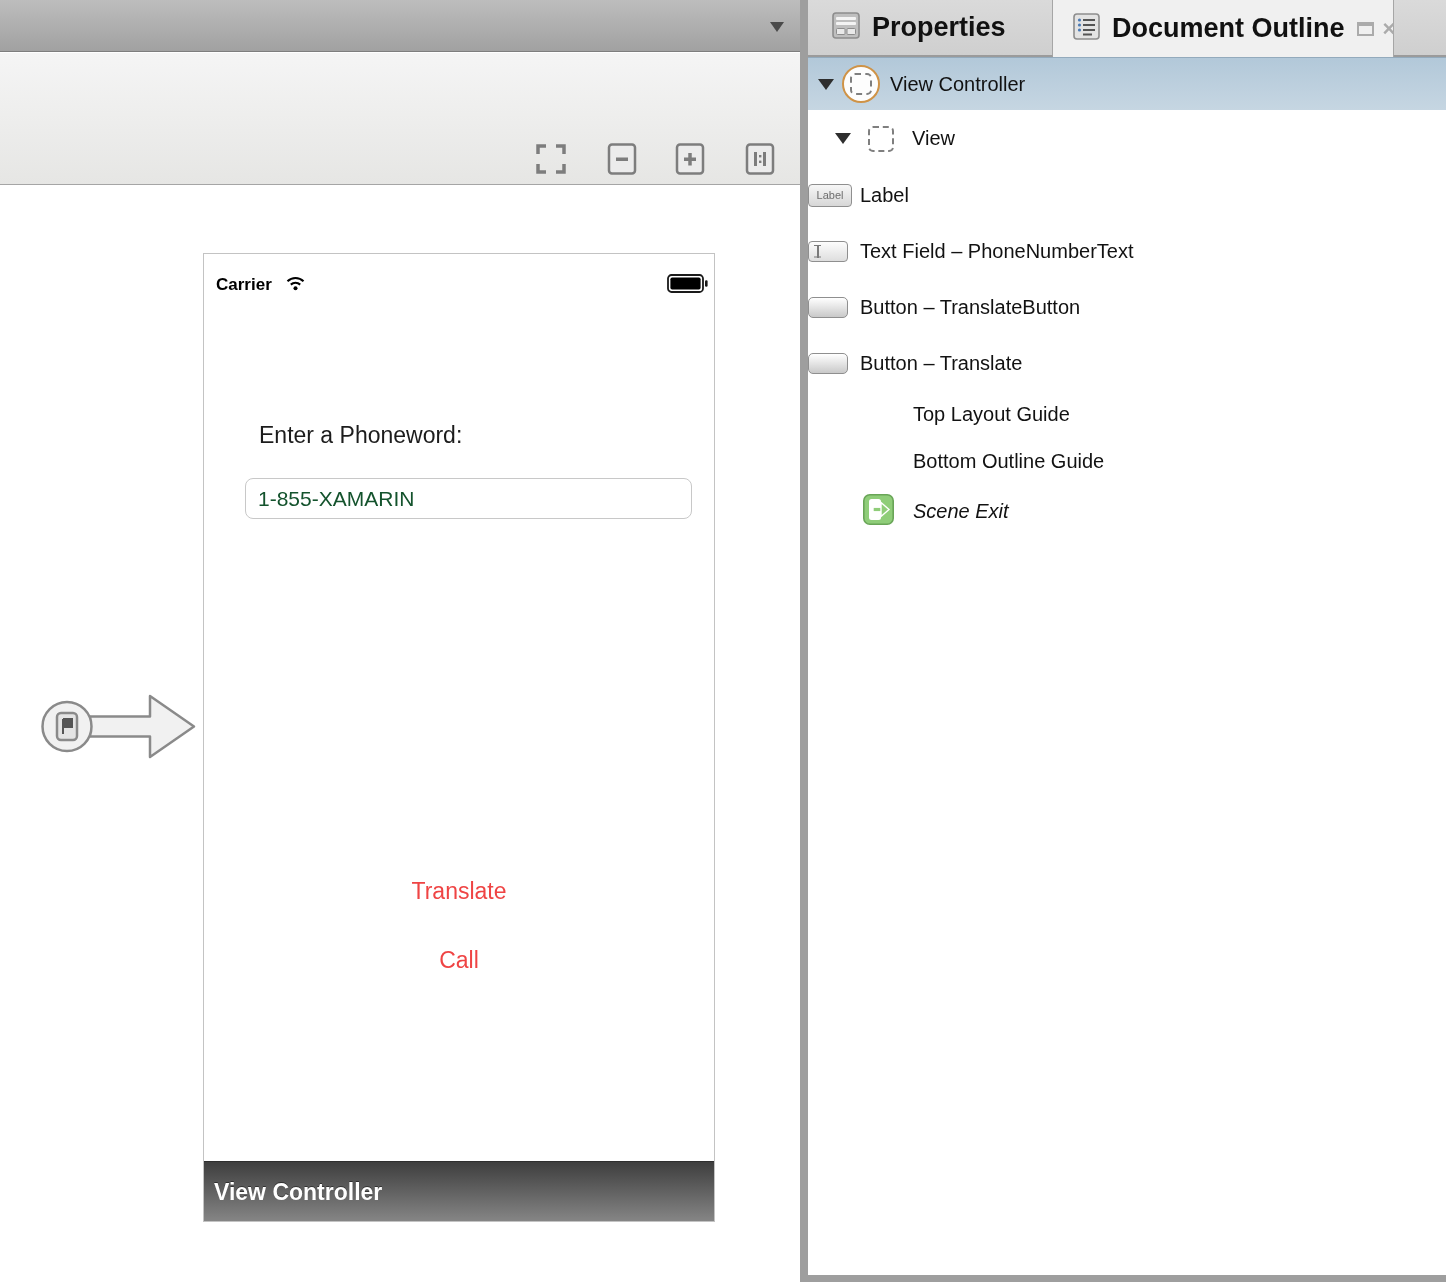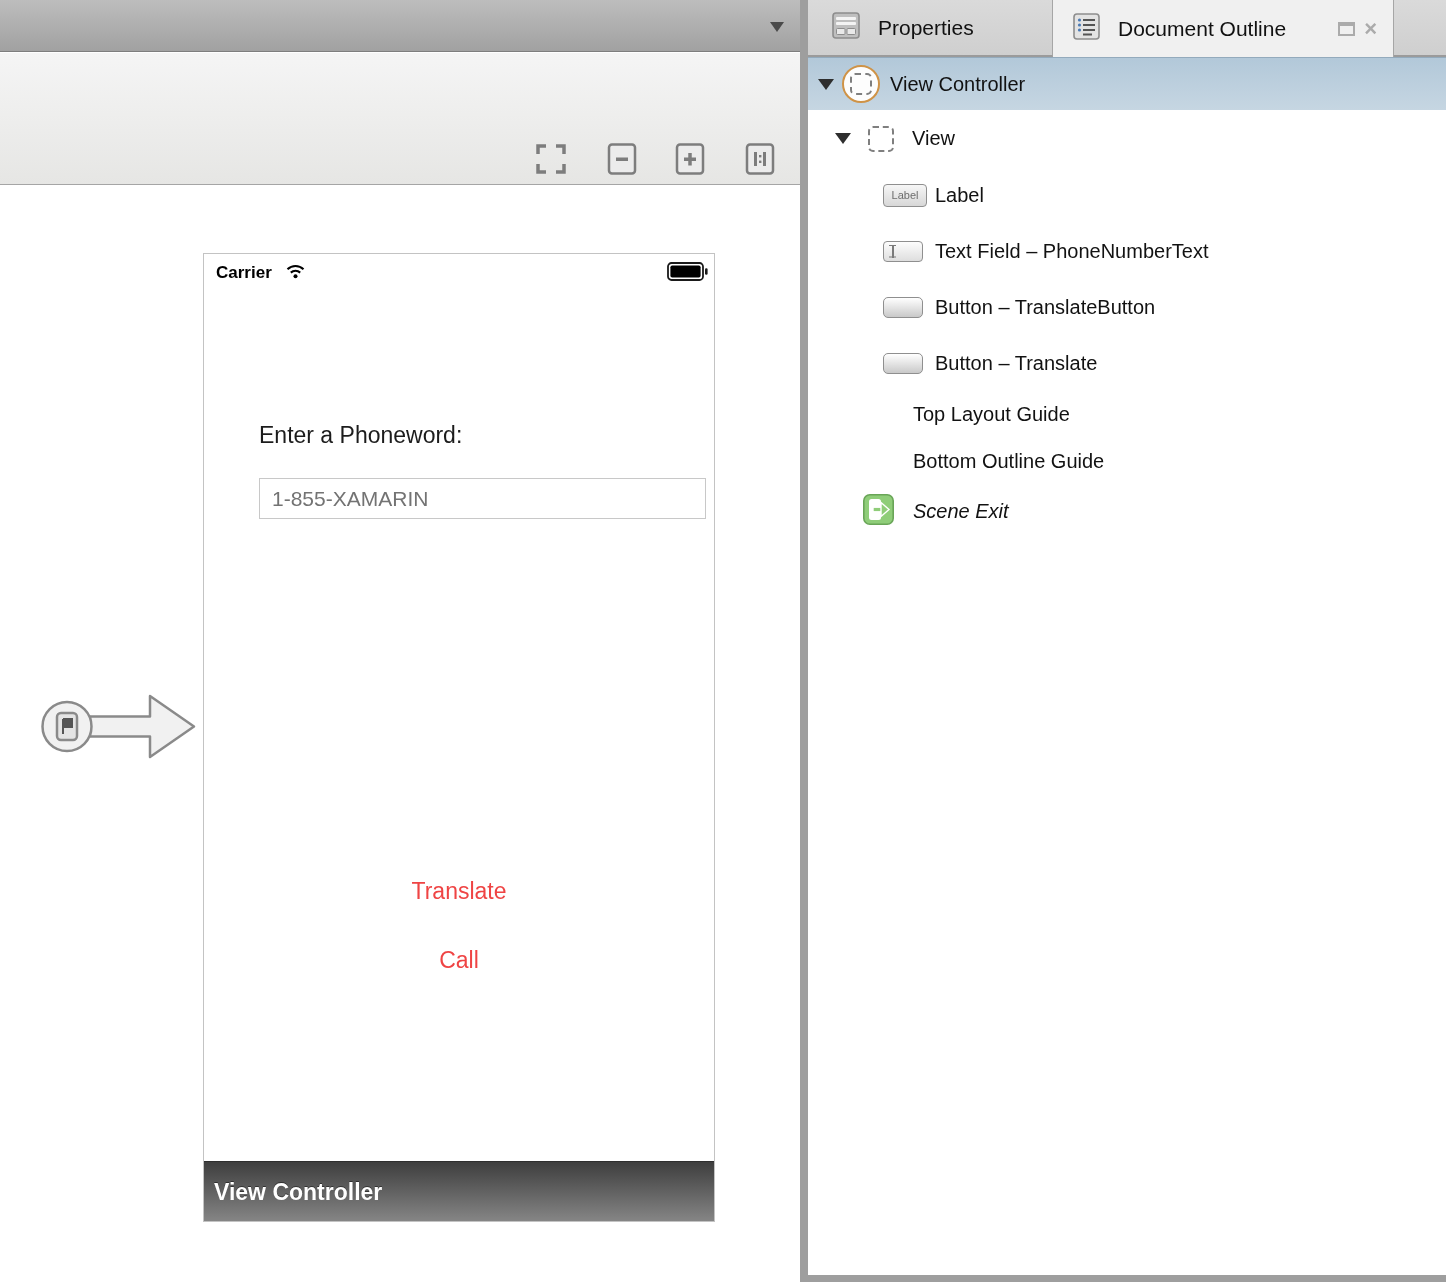--- a/index.html
+++ b/index.html
@@ -21,29 +21,29 @@
     font-size:14px;color:#2b2b2b;letter-spacing:0.5px;}
 
   .design-surface{position:absolute;left:0;top:186px;width:800px;height:1096px;background:#ffffff;}
 
   
   .entry-arrow{position:absolute;left:40px;top:688px;}
 
   
   .phone{position:absolute;left:203px;top:253px;width:512px;height:969px;
     background:#ffffff;border:1px solid #c3c3c3;}
-  .status-bar{position:absolute;left:12px;right:6px;top:8px;height:22px;
+  .status-bar{position:absolute;left:12px;right:6px;top:20px;height:22px;
     display:flex;align-items:center;gap:14px;}
   .carrier{font-size:17px;font-weight:700;color:#000;}
   .battery{margin-left:auto;}
   .phoneword-label{position:absolute;left:55px;top:168px;font-size:23px;color:#1c1c1c;}
-  .phone-field{position:absolute;left:55px;top:224px;width:447px;height:41px;
-    border:1px solid #c8c8c8;border-radius:0;background:#fff;
+  .phone-field{position:absolute;left:41px;top:224px;width:447px;height:41px;
+    border:1px solid #c8c8c8;border-radius:8px;background:#fff;
     font-family:"Liberation Sans","DejaVu Sans",sans-serif;
-    font-size:21px;color:#737373;padding:0 0 0 12px;outline:none;}
+    font-size:21px;color:#14532d;padding:0 0 0 12px;outline:none;}
   .ios-btn{position:absolute;left:0;width:100%;text-align:center;background:none;border:none;
     font-family:"Liberation Sans","DejaVu Sans",sans-serif;font-size:23px;color:#ef4444;cursor:pointer;padding:0;}
   .btn-translate{top:624px;}
   .btn-call{top:693px;}
   .vc-footer{position:absolute;left:0;right:0;bottom:0;height:60px;
     background:linear-gradient(#3e3e3e,#858585);border-top:1px solid #2e2e2e;
     color:#fff;font-size:23px;font-weight:700;line-height:60px;padding-left:10px;
     text-shadow:0 -1px 0 rgba(0,0,0,0.45);}
 
   
@@ -51,33 +51,33 @@
 
   
   .right-pane{position:absolute;left:808px;top:0;width:638px;height:1282px;background:#ffffff;}
   .tab-bar{position:absolute;left:0;top:0;width:638px;height:57px;display:flex;}
   .tab{display:flex;align-items:center;height:57px;cursor:pointer;}
   .tab-inactive{background:linear-gradient(#dadada,#cfcfcf);border-bottom:2px solid #9b9b9b;}
   .tab-active{background:#f0f0f0;}
   .tab-properties{width:245px;padding-left:24px;border-right:1px solid #a6a6a6;gap:12px;}
   .tab-outline{width:341px;padding-left:20px;padding-right:16px;border-right:1px solid #a6a6a6;gap:12px;}
   .tab-filler{flex:1;background:linear-gradient(#dadada,#cfcfcf);border-bottom:2px solid #9b9b9b;}
-  .tab-label{font-size:21px;color:#111;font-weight:400;white-space:nowrap;margin-left:6px;}
+  .tab-label{font-size:27px;color:#111;font-weight:700;white-space:nowrap;}
   .tab-mini{margin-left:auto;display:flex;align-items:center;gap:9px;}
   .mini-window{width:17px;height:14px;border:2px solid #ababab;border-top-width:4px;cursor:pointer;}
   .mini-close{font-size:22px;line-height:14px;color:#ababab;font-weight:700;cursor:pointer;}
 
   
   .outline{position:absolute;left:0;top:57px;width:638px;}
   .orow{display:flex;align-items:center;width:638px;cursor:pointer;}
   .orow-label{font-size:20px;color:#121212;white-space:nowrap;}
   .r0{height:53px;padding-left:10px;
       background:linear-gradient(#b2c8d9,#c6d6e2);border-top:1px solid #93aabc;}
   .r1{height:57px;padding-left:27px;}
-  .r2,.r3,.r4,.r5{height:56px;padding-left:75px;}
+  .r2,.r3,.r4,.r5{height:56px;}
   .r6{height:46px;padding-left:105px;}
   .r7{height:48px;padding-left:105px;}
   .r8{height:52px;padding-left:55px;font-style:italic;}
 
   .disc{width:0;height:0;border-left:8px solid transparent;border-right:8px solid transparent;
         border-top:11px solid #2e2e2e;margin-right:8px;flex:0 0 auto;}
   .r1 .disc{margin-right:17px;}
 
   
   .ic{flex:0 0 auto;}

